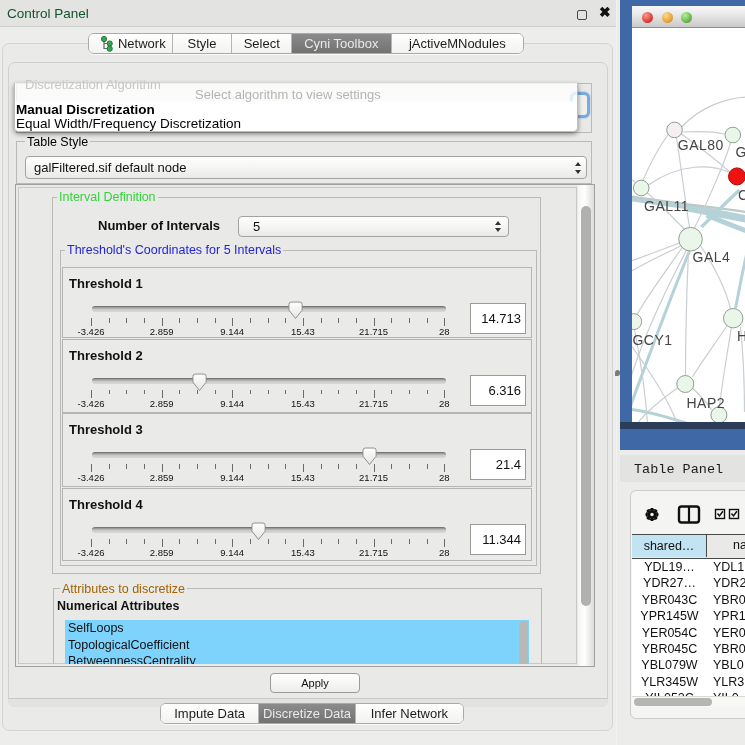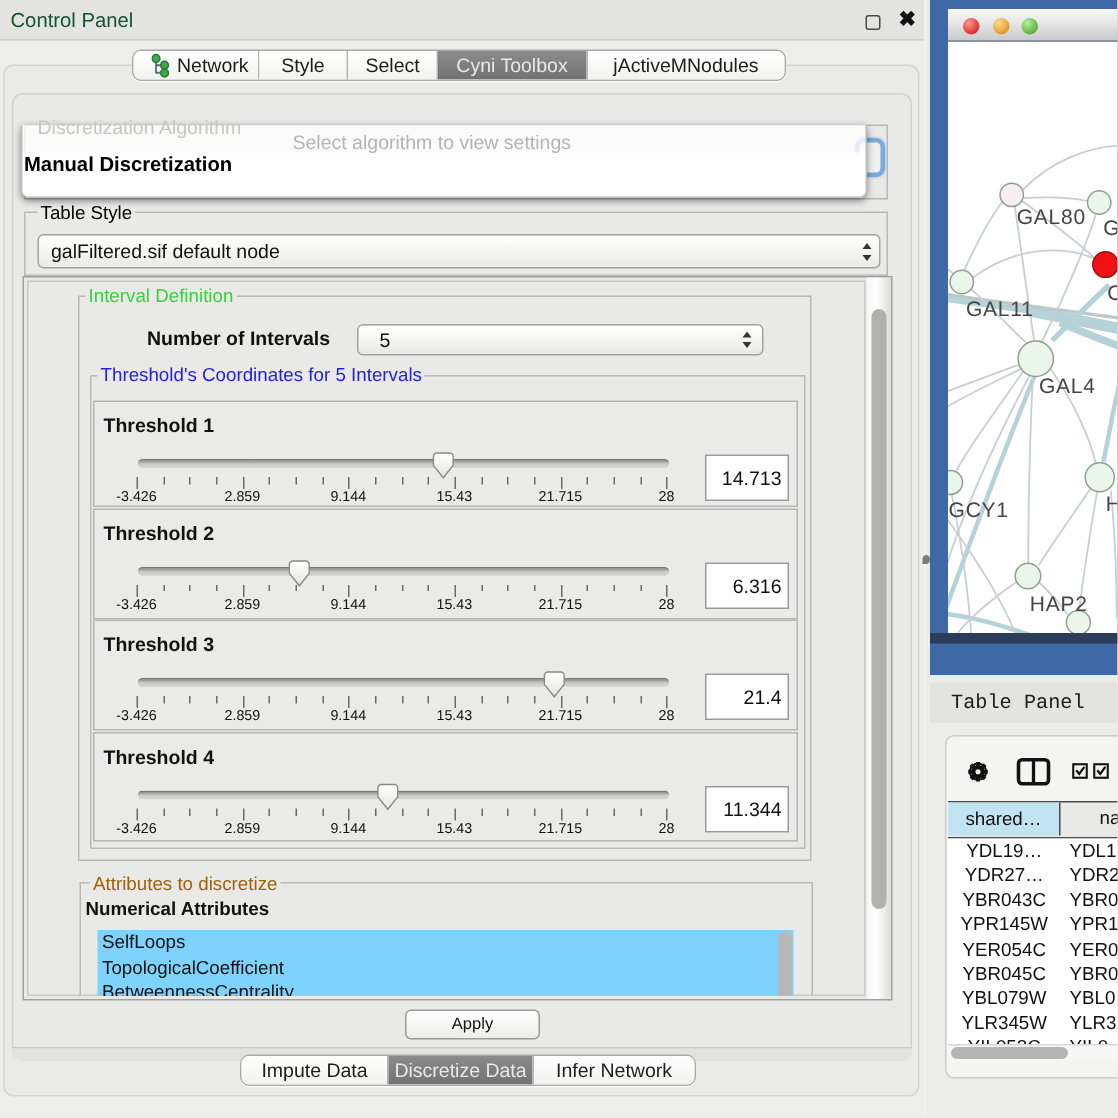--- a/index.html
+++ b/index.html
@@ -299,20 +299,21 @@
   <div class="seg" style="left:160px; top:702.5px; width:304px;">
     <div class="s" style="width:99px;">Impute Data</div>
     <div class="s on" style="width:97px;">Discretize Data</div>
     <div class="s" style="width:108px;">Infer Network</div>
   </div>
 
   <div class="abs" style="left:25px; top:77px; font-size:13px; color:#c6c6c4; z-index:31;">Discretization Algorithm</div>
   <div id="popup">
     <div class="abs" style="left:180px; top:4px; font-size:13px; color:#b4b4b2;">Select algorithm to view settings</div>
     <div class="abs" style="left:1px; top:19px; font-size:13.5px; font-weight:bold; color:#000;">Manual Discretization</div>
+    <div class="abs" style="left:1px; top:33px; font-size:13.5px; color:#000;">Equal Width/Frequency Discretization</div>
   </div>
 </div>
 
 <div id="divider"></div>
 <div class="abs" style="left:614.5px; top:370px; width:5px; height:6px; background:#7b7b79; border-radius:50% 50% 50% 0; z-index:5;"></div>
 <div id="rside"></div>
 <div id="netwin">
   <div id="netdark"></div>
   <div id="nettb">
     <span class="tl" style="left:10px; background:radial-gradient(circle at 35% 30%, #ff9a94, #e33e38 60%, #b01b16);"></span>

